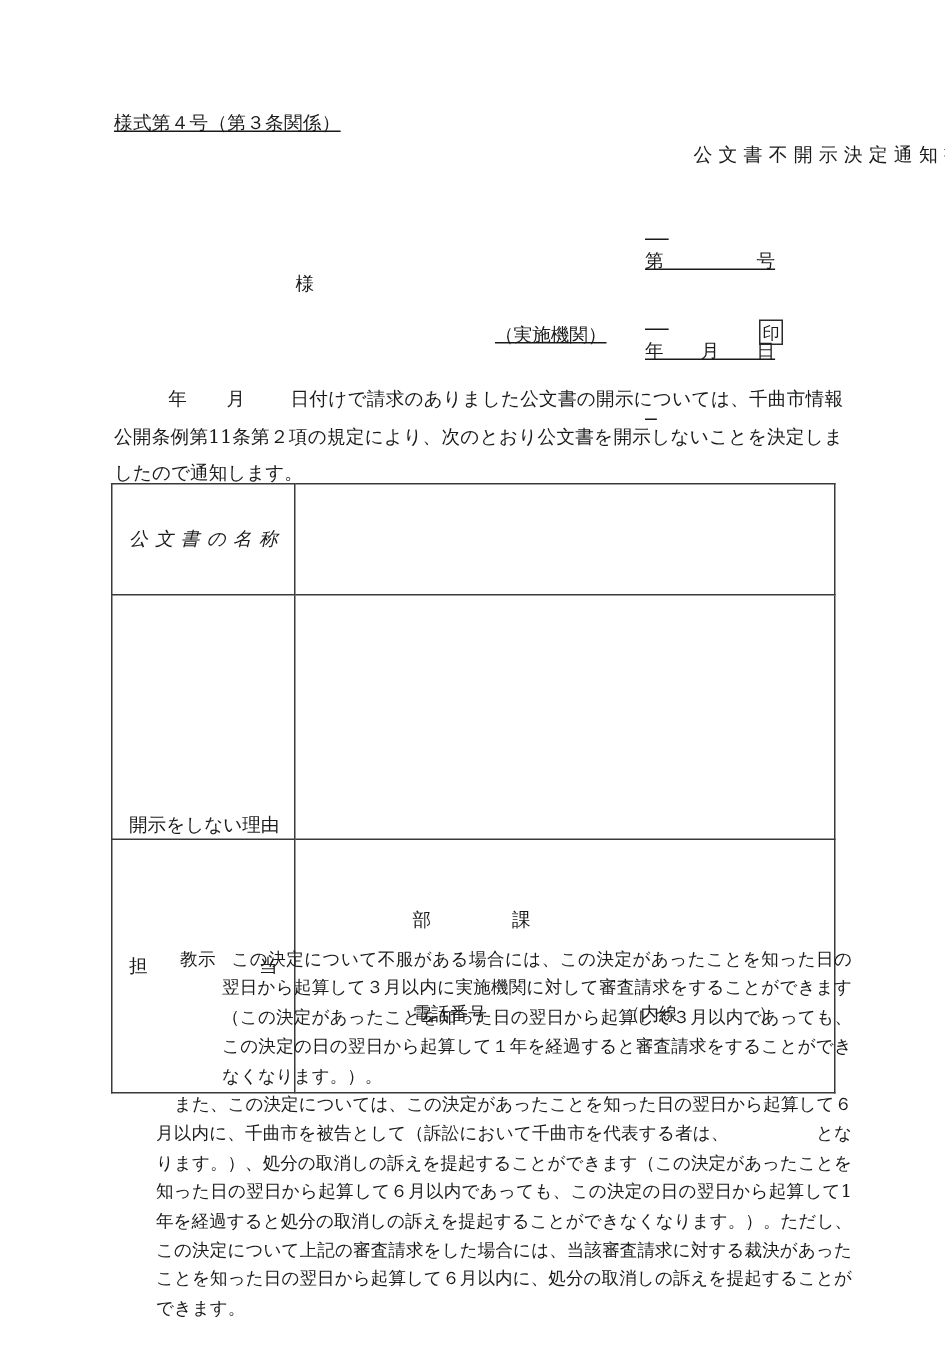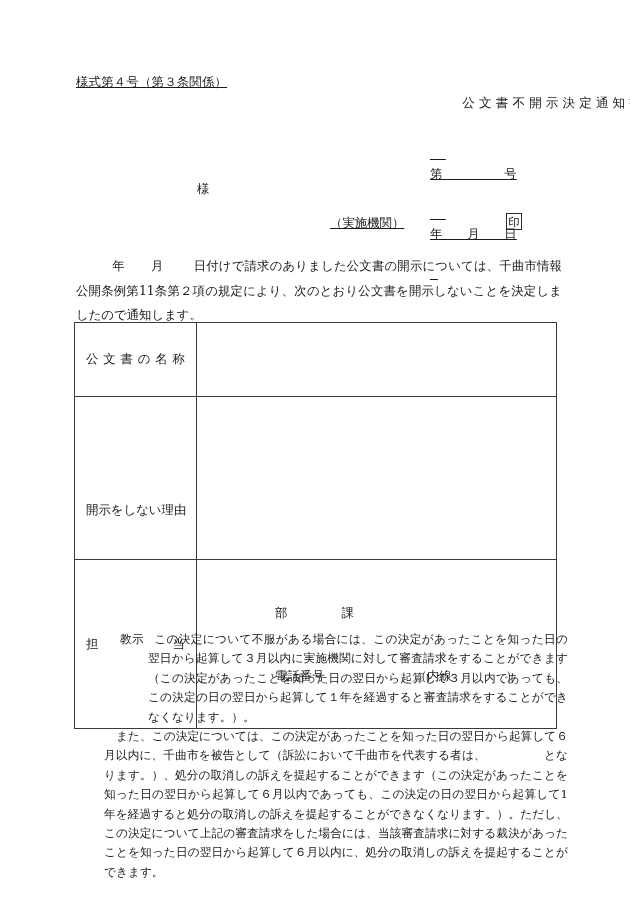--- a/index.html
+++ b/index.html
@@ -131,22 +131,22 @@
   .charge-inner {
     padding-left: 78px;
     line-height: 21px;
     white-space: pre;
   }
   .charge-inner .dept-gap { display: inline-block; width: 54px; }
   .charge-inner .tel-gap  { display: inline-block; width: 90px; }
   .charge-inner .ext-gap  { display: inline-block; width: 54px; }
 
   
-  td.label.name-label   { vertical-align: middle; }
-  td.label.reason-label { vertical-align: bottom; padding-bottom: 40px; }
+  td.label.name-label   { vertical-align: middle; font-style: italic; }
+  td.label.reason-label { vertical-align: bottom; }
 
   
   .notice {
     position: absolute;
     left: 76px;
     top: 630px;
     width: 492px;
     font-size: 11.7px;
     line-height: 19.4px;
     text-align: justify;

